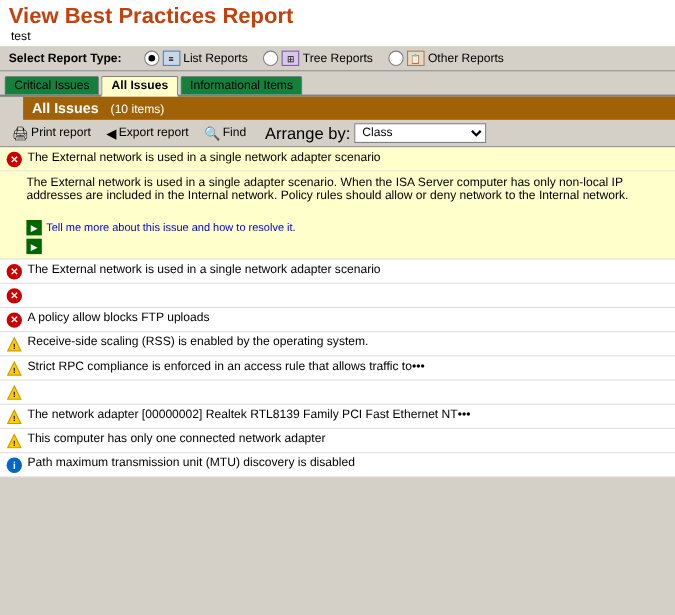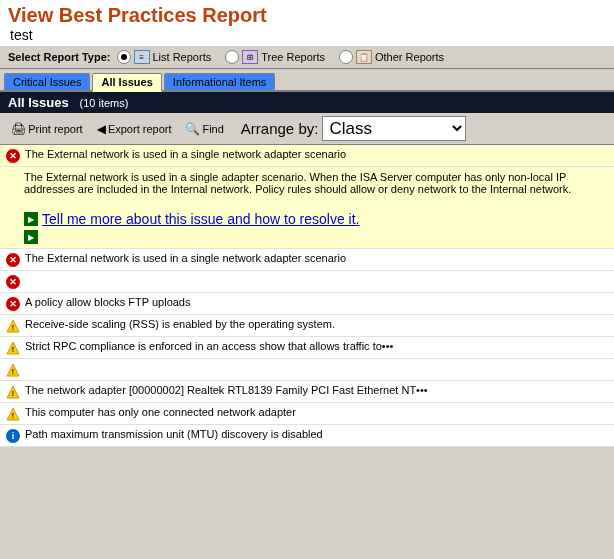--- a/index.html
+++ b/index.html
@@ -15,37 +15,37 @@
       background: #fff;
       padding: 4px 8px 2px 8px;
     }
     #page-title {
       font-size: 20px;
       font-weight: bold;
       color: #c2410c;
       font-family: Arial, sans-serif;
     }
     #subtitle {
-      font-size: 14px;
+      font-size: 11px;
       color: #000;
       padding-left: 2px;
     }
     #report-type-bar {
       background: #d4d0c8;
       padding: 4px 8px;
       display: flex;
       align-items: center;
       gap: 4px;
       border-top: 1px solid #fff;
       border-bottom: 1px solid #808080;
     }
     .report-type-label {
       font-size: 11px;
       font-weight: bold;
-      margin-right: 2px;
+      margin-right: 16px;
     }
     .radio-option {
       display: flex;
       align-items: center;
       gap: 3px;
       margin-right: 10px;
       cursor: pointer;
     }
     .radio-icon {
       width: 14px;
@@ -67,42 +67,43 @@
     #tabs-bar {
       background: #d4d0c8;
       display: flex;
       align-items: flex-end;
       padding: 4px 4px 0 4px;
       border-bottom: 2px solid #808080;
       gap: 2px;
     }
     .tab {
       padding: 2px 8px;
-      background: #3b82f6;
+      background: #15803d;
       border: 1px solid #808080;
       border-bottom: none;
       cursor: pointer;
       font-size: 11px;
       border-top-left-radius: 2px;
       border-top-right-radius: 2px;
     }
     .tab.active {
       background: #ffffcc;
       font-weight: bold;
       border-bottom: 2px solid #ffffcc;
       margin-bottom: -2px;
       z-index: 1;
       position: relative;
     }
     #issues-header {
-      background: #0f172a;
+      background: #a16207;
       color: #fff;
       padding: 3px 8px;
       font-size: 13px;
       font-weight: bold;
+      margin-left: 21px;
     }
     #toolbar {
       background: #d4d0c8;
       padding: 3px 6px;
       display: flex;
       align-items: center;
       gap: 4px;
       border-bottom: 1px solid #808080;
     }
     .toolbar-btn {
@@ -113,25 +114,25 @@
       background: #d4d0c8;
       border: 1px solid transparent;
       cursor: pointer;
       font-size: 11px;
     }
     .arrange-label {
       margin-left: 8px;
       font-size: 15px;
     }
     .arrange-select {
-      font-size: 17px;
+      font-size: 11px;
       padding: 1px 2px;
       border: 1px solid #808080;
       background: #fff;
-      width: 144px;
+      width: 120px;
     }
     #issues-list {
       background: #fff;
       overflow-y: auto;
       max-height: 370px;
     }
     .issue-item {
       padding: 3px 6px;
       border-bottom: 1px solid #e0e0e0;
       display: flex;
@@ -195,23 +196,22 @@
       min-width: 14px;
       background: #006600;
       display: flex;
       align-items: center;
       justify-content: center;
       color: #fff;
       font-size: 8px;
     }
     .link-text {
       color: #0000cc;
-      text-decoration: underline;
       cursor: pointer;
-      font-size: 14px;
+      font-size: 10px;
     }
     .warning-icon-wrapper {
       width: 14px;
       height: 14px;
       min-width: 14px;
       position: relative;
       display: flex;
       align-items: center;
       justify-content: center;
       margin-top: 1px;
@@ -331,21 +331,21 @@
     <div class="issue-text">Receive-side scaling (RSS) is enabled by the operating system.</div>
   </div>
 
   <div class="issue-item">
     <div class="warning-icon-wrapper">
       <svg class="warn-svg" viewBox="0 0 14 14" xmlns="http://www.w3.org/2000/svg">
         <polygon points="7,1 13,13 1,13" fill="#ffcc00" stroke="#cc9900" stroke-width="1"></polygon>
         <text x="7" y="11" text-anchor="middle" font-size="7" font-weight="bold" fill="#000">!</text>
       </svg>
     </div>
-    <div class="issue-text">Strict RPC compliance is enforced in an access show that allows traffic to•••</div>
+    <div class="issue-text">Strict RPC compliance is enforced in an access rule that allows traffic to•••</div>
   </div>
 
   <div class="issue-item">
     <div class="warning-icon-wrapper">
       <svg class="warn-svg" viewBox="0 0 14 14" xmlns="http://www.w3.org/2000/svg">
         <polygon points="7,1 13,13 1,13" fill="#ffcc00" stroke="#cc9900" stroke-width="1"></polygon>
         <text x="7" y="11" text-anchor="middle" font-size="7" font-weight="bold" fill="#000">!</text>
       </svg>
     </div>
   </div>

